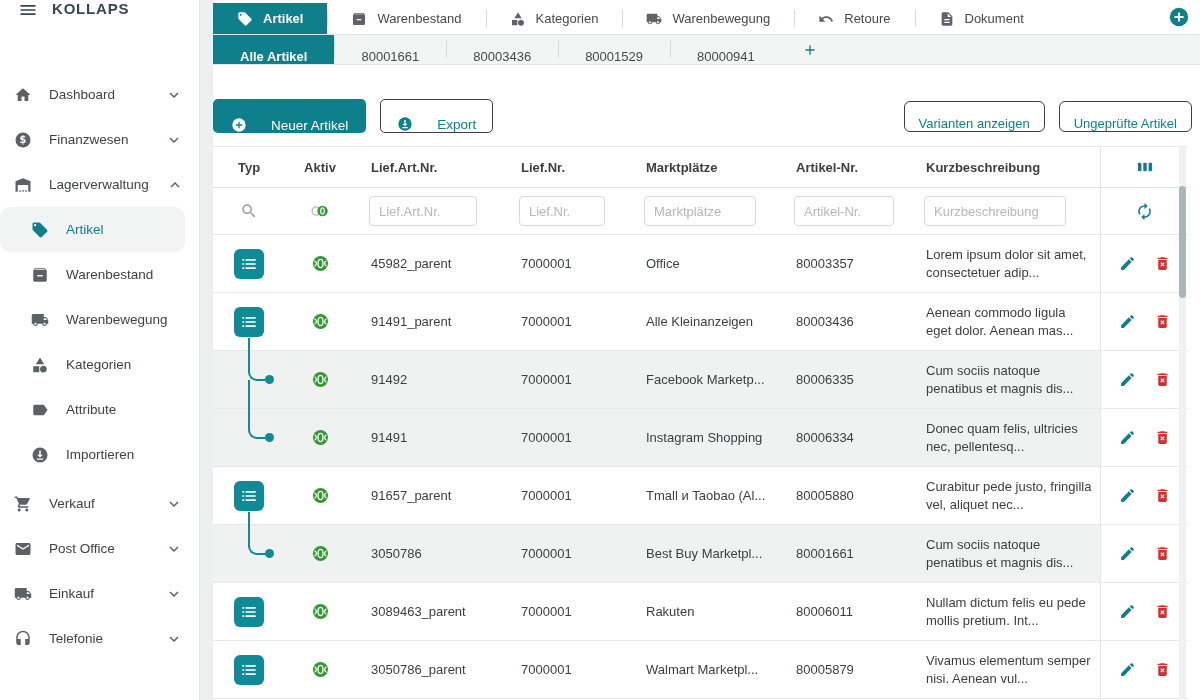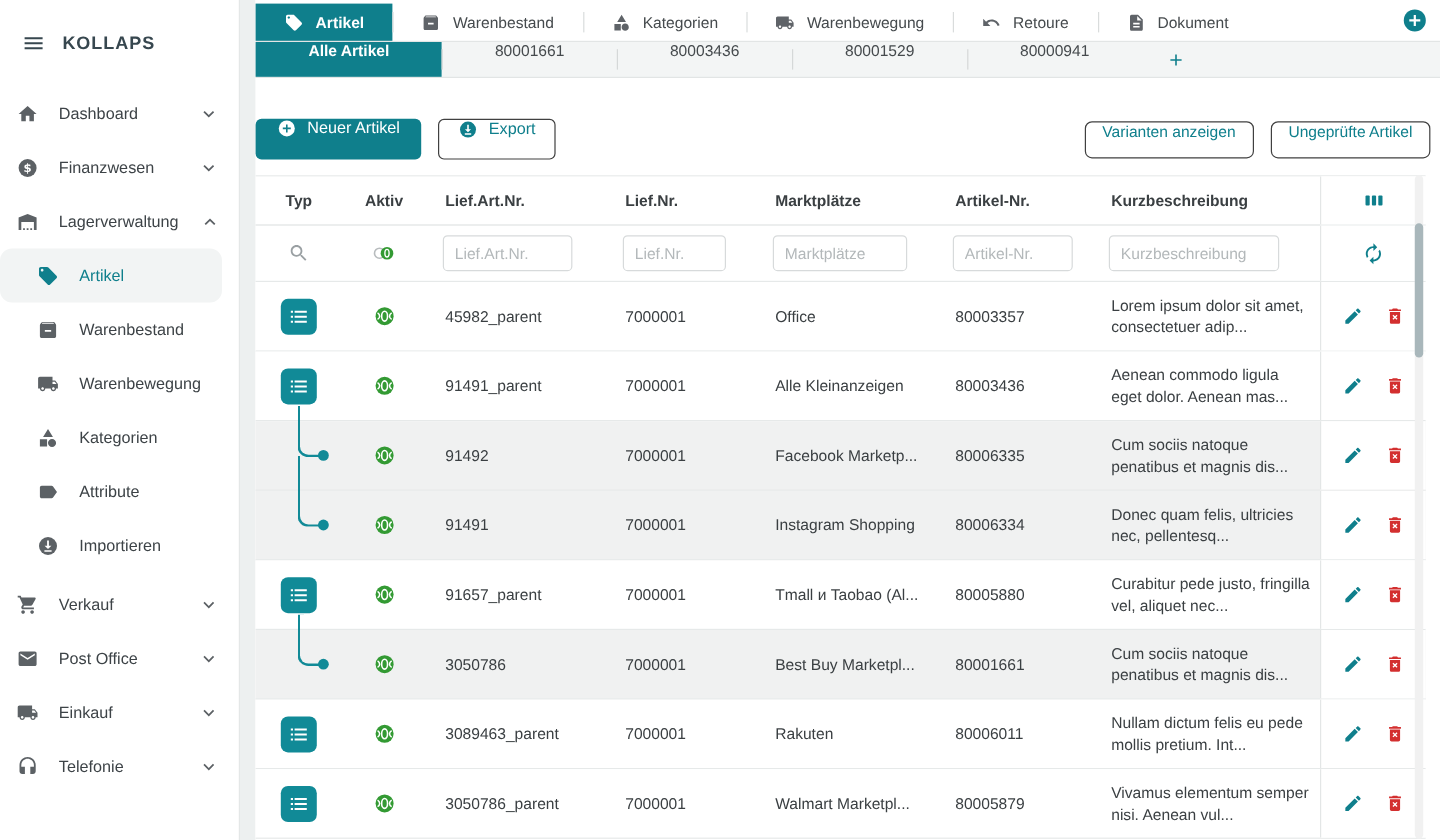--- a/index.html
+++ b/index.html
@@ -1,20 +1,20 @@
 <!DOCTYPE html>
 <html><head>
 <meta charset="utf-8">
 <style>
 *{box-sizing:border-box;margin:0;padding:0}
 html,body{background:#fff}
 .page{width:1200px;height:700px;display:flex;font-family:"Liberation Sans","DejaVu Sans",sans-serif;background:#fff;overflow:hidden;color:#3c4043;position:relative}
 
 .sidebar{width:200px;border-right:1px solid #e4e7e7;background:#fff;flex-shrink:0;overflow:hidden}
-.side-header{height:72px;display:flex;align-items:center;padding-left:18px;gap:14px}
+.side-header{height:72px;display:flex;padding-left:18px;gap:14px}
 .burger{display:inline-flex;width:20px;height:20px;color:#37474f;cursor:pointer}
 .brand{font-size:15px;font-weight:bold;letter-spacing:.8px;color:#37474f}
 .side-item{height:45px;display:flex;align-items:center;padding-left:14px;gap:17px;cursor:pointer;font-size:13.5px;color:#3d4347}
 .side-item .icon{width:18px;height:18px;color:#5c6165;display:inline-flex;flex-shrink:0}
 .side-item.sub{padding-left:31px}
 .side-item.gap{margin-top:4px}
 .side-item.active{background:#f2f4f4;border-radius:10px;margin-right:14px;color:#0f7f8c}
 .side-item.active .icon{color:#0f7f8c}
 .chev{margin-left:auto;margin-right:16px;color:#5f6368;width:16px;height:16px;display:inline-flex}
 .icon svg{width:100%;height:100%;fill:currentColor;display:block}
@@ -23,28 +23,28 @@
 
 .main{flex:1;display:flex;flex-direction:column;background:#fff;min-width:0;position:relative}
 .tabbar1{height:35px;display:flex;align-items:flex-end;border-bottom:1px solid #e2e5e5;background:#fff;position:relative}
 .tab1{height:31px;display:flex;align-items:center;gap:10px;padding:0 24px;font-size:13px;color:#454a4d;position:relative;cursor:pointer;white-space:nowrap}
 .tab1 .icon{width:16px;height:16px;color:#5f6368}
 .tab1.active{background:#0f7f8c;color:#fff;font-weight:bold}
 .tab1.active .icon{color:#fff}
 .tab1:not(.active)::before{content:"";position:absolute;left:0;top:7px;height:17px;width:1px;background:#d9dcdc}
 .tab1-add{align-self:center;margin-left:auto;margin-right:10px;width:22px;height:22px;color:#0f7f8c;display:inline-flex;cursor:pointer}
 .tabbar2{height:30px;display:flex;align-items:stretch;background:#f3f5f5;border-bottom:1px solid #e2e5e5}
-.tab2{display:flex;align-items:flex-start;padding:0 44px;font-size:13px;color:#454a4d;position:relative;cursor:pointer;white-space:nowrap}
+.tab2{display:flex;align-items:flex-end;padding:0 27px;font-size:13px;color:#454a4d;position:relative;cursor:pointer;white-space:nowrap}
 .tab2.active{background:#0f7f8c;color:#fff;font-weight:bold}
 .tab2:not(.active):not(:first-child)::before{content:"";position:absolute;left:0;top:6px;height:17px;width:1px;background:#d5d8d8}
 .tab2-add{display:flex;align-items:center;padding:0 20px;color:#0f7f8c;cursor:pointer}
 .tab2-add .icon{width:16px;height:16px}
 
 .toolbar{display:flex;align-items:center;margin-top:34px;height:34px;padding-right:8px}
-.btn{display:inline-flex;align-items:flex-start;gap:9px;border-radius:5px;font-size:13.5px;cursor:pointer;font-family:inherit}
+.btn{display:inline-flex;align-items:flex-end;gap:24px;border-radius:5px;font-size:13.5px;cursor:pointer;font-family:inherit}
 .btn .icon{width:16px;height:16px}
 .btn-primary{background:#0f7f8c;color:#fff;padding:0 18px;height:34px;border:none}
 .btn-outline{border:1px solid #404040;color:#0f7f8c;background:#fff;padding:0 16px;height:34px}
 .btn-export{margin-left:14px}
 .toolbar-right{margin-left:auto;display:flex;gap:14px}
 .toolbar-right .btn{height:31px;font-size:13px;padding:0 14px;border-radius:6px}
 
 .table{margin-top:13px;position:relative;width:975px;height:553px;overflow:visible}
 .thead{display:flex;align-items:center;height:42px;border-top:1px solid #e9ecec;border-bottom:1px solid #e0e3e3;font-weight:bold;font-size:13px;color:#202124}
 .tfilter{display:flex;align-items:center;height:47px;border-bottom:1px solid #e6e9e9}

